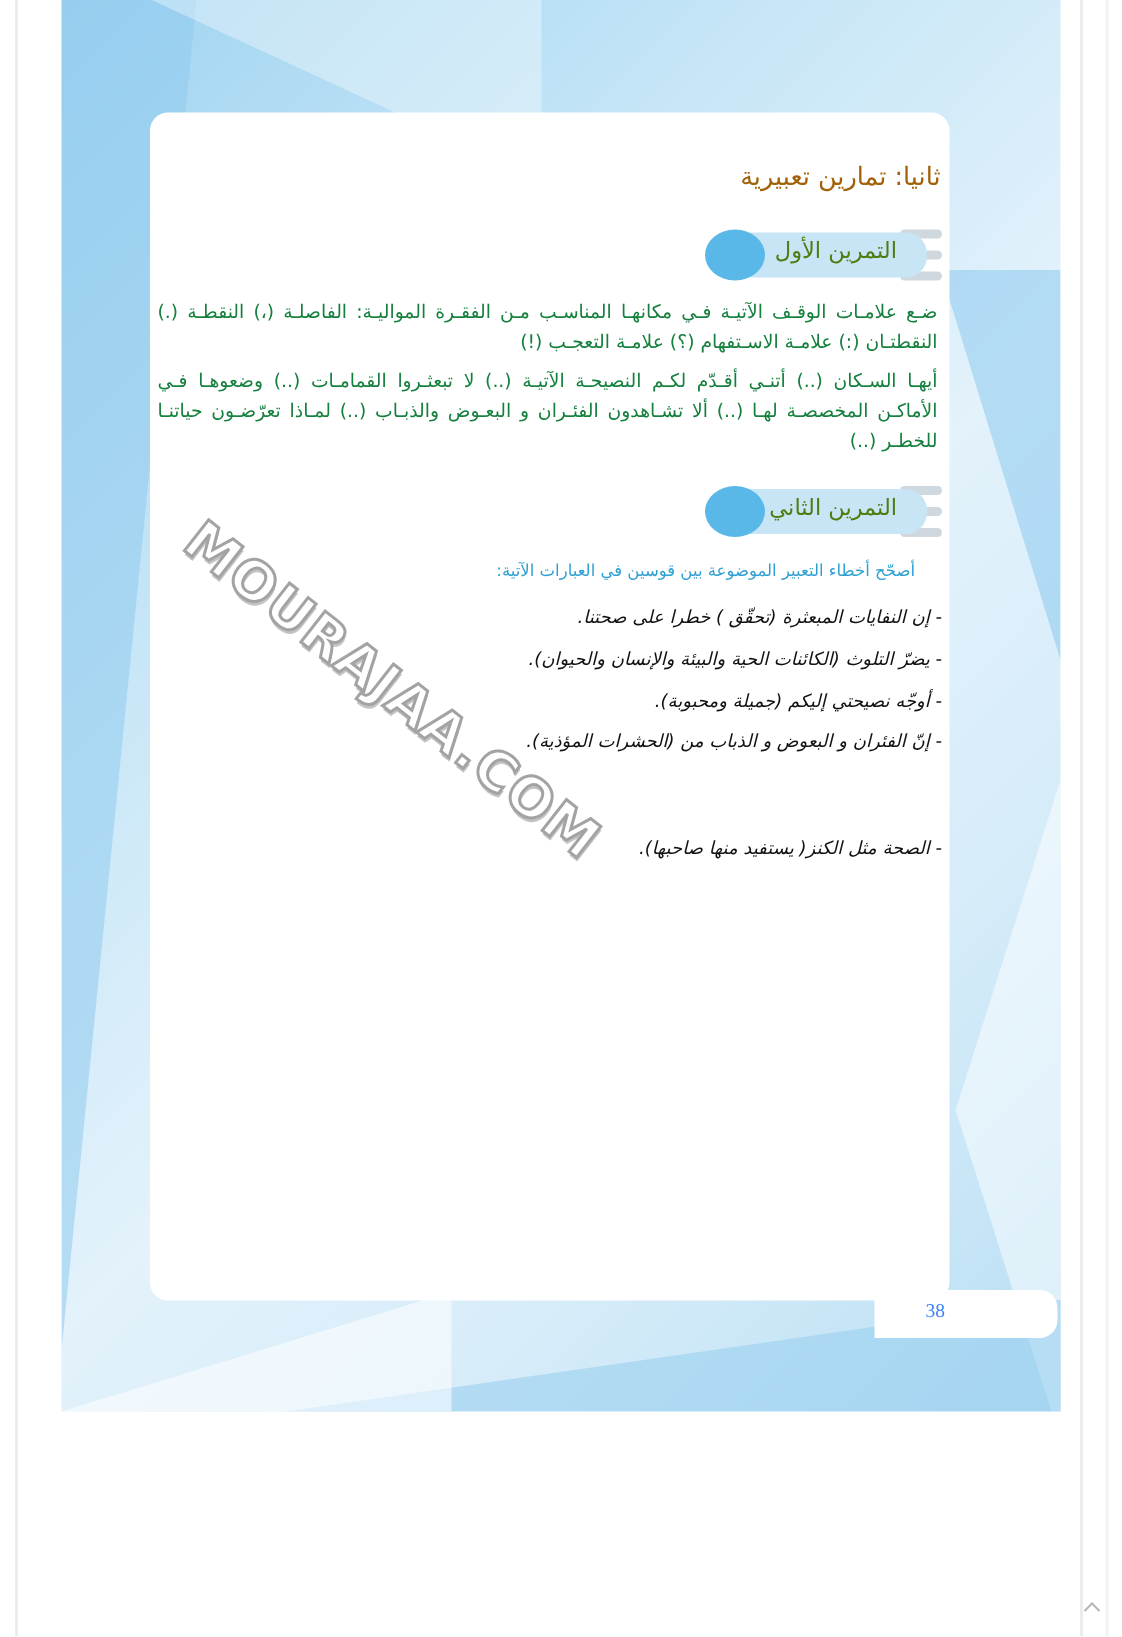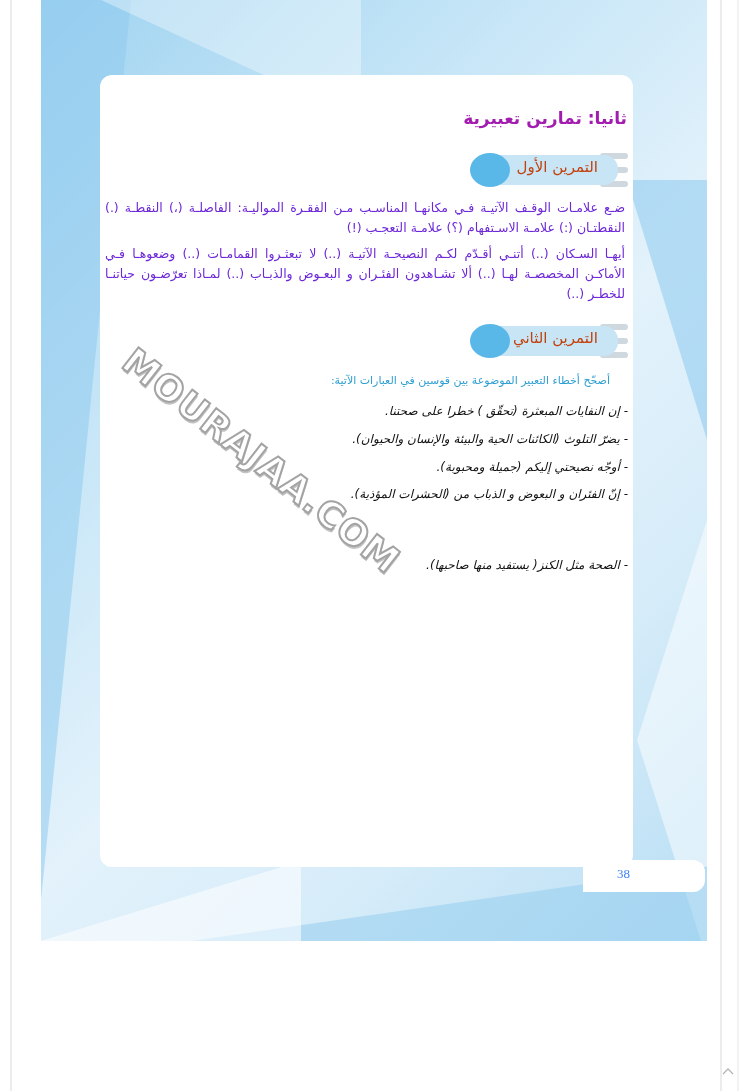--- a/index.html
+++ b/index.html
@@ -31,45 +31,45 @@
       position:absolute; left:583px; top:860px; width:122px; height:32px;
       background:#ffffff; border-radius:0 12px 12px 0;
     }
     .page-number {
       position:absolute; left:617px; top:866px; font-size:13px; color:#3b82f6;
       font-family:"Liberation Serif", serif;
     }
     .rtl { direction:rtl; text-align:right; }
     .section-title {
       position:absolute; right:121px; top:108px;
-      font-size:17px; font-weight:bold; color:#a21caf;
+      font-size:17px; font-weight:normal; color:#a16207;
       font-family:"DejaVu Sans", sans-serif;
     }
     .exercise-banner {
       position:absolute; right:120px; width:158px; height:38px;
     }
     .banner-bar {
       position:absolute; left:20px; top:4px; width:128px; height:30px;
       background:#c8e5f6; border-radius:3px 14px 14px 3px;
     }
     .banner-stripe {
       position:absolute; right:0; width:28px; height:6px; background:#ced8de; border-radius:3px;
     }
     .banner-circle {
       position:absolute; left:0; top:2px; width:40px; height:34px;
       background:#5ab8e8; border-radius:50%;
     }
     .banner-label {
       position:absolute; right:30px; top:7px;
-      font-size:15px; color:#c2410c; font-family:"DejaVu Sans", sans-serif;
+      font-size:15px; color:#4d7c0f; font-family:"DejaVu Sans", sans-serif;
       direction:rtl;
     }
     .para {
       position:absolute; left:105px; width:520px;
-      font-size:12.5px; color:#6d28d9; line-height:20px;
+      font-size:12.5px; color:#15803d; line-height:20px;
       direction:rtl; text-align:justify; text-align-last:right;
       font-family:"DejaVu Sans", sans-serif;
     }
     .instruction {
       position:absolute; right:138px; top:374px;
       font-size:11px; color:#2e9fd2; font-family:"DejaVu Sans", sans-serif; direction:rtl;
     }
     .list-item {
       position:absolute; right:120px;
       font-size:12px; color:#111; font-family:"DejaVu Sans", sans-serif; direction:rtl;font-style:italic;

